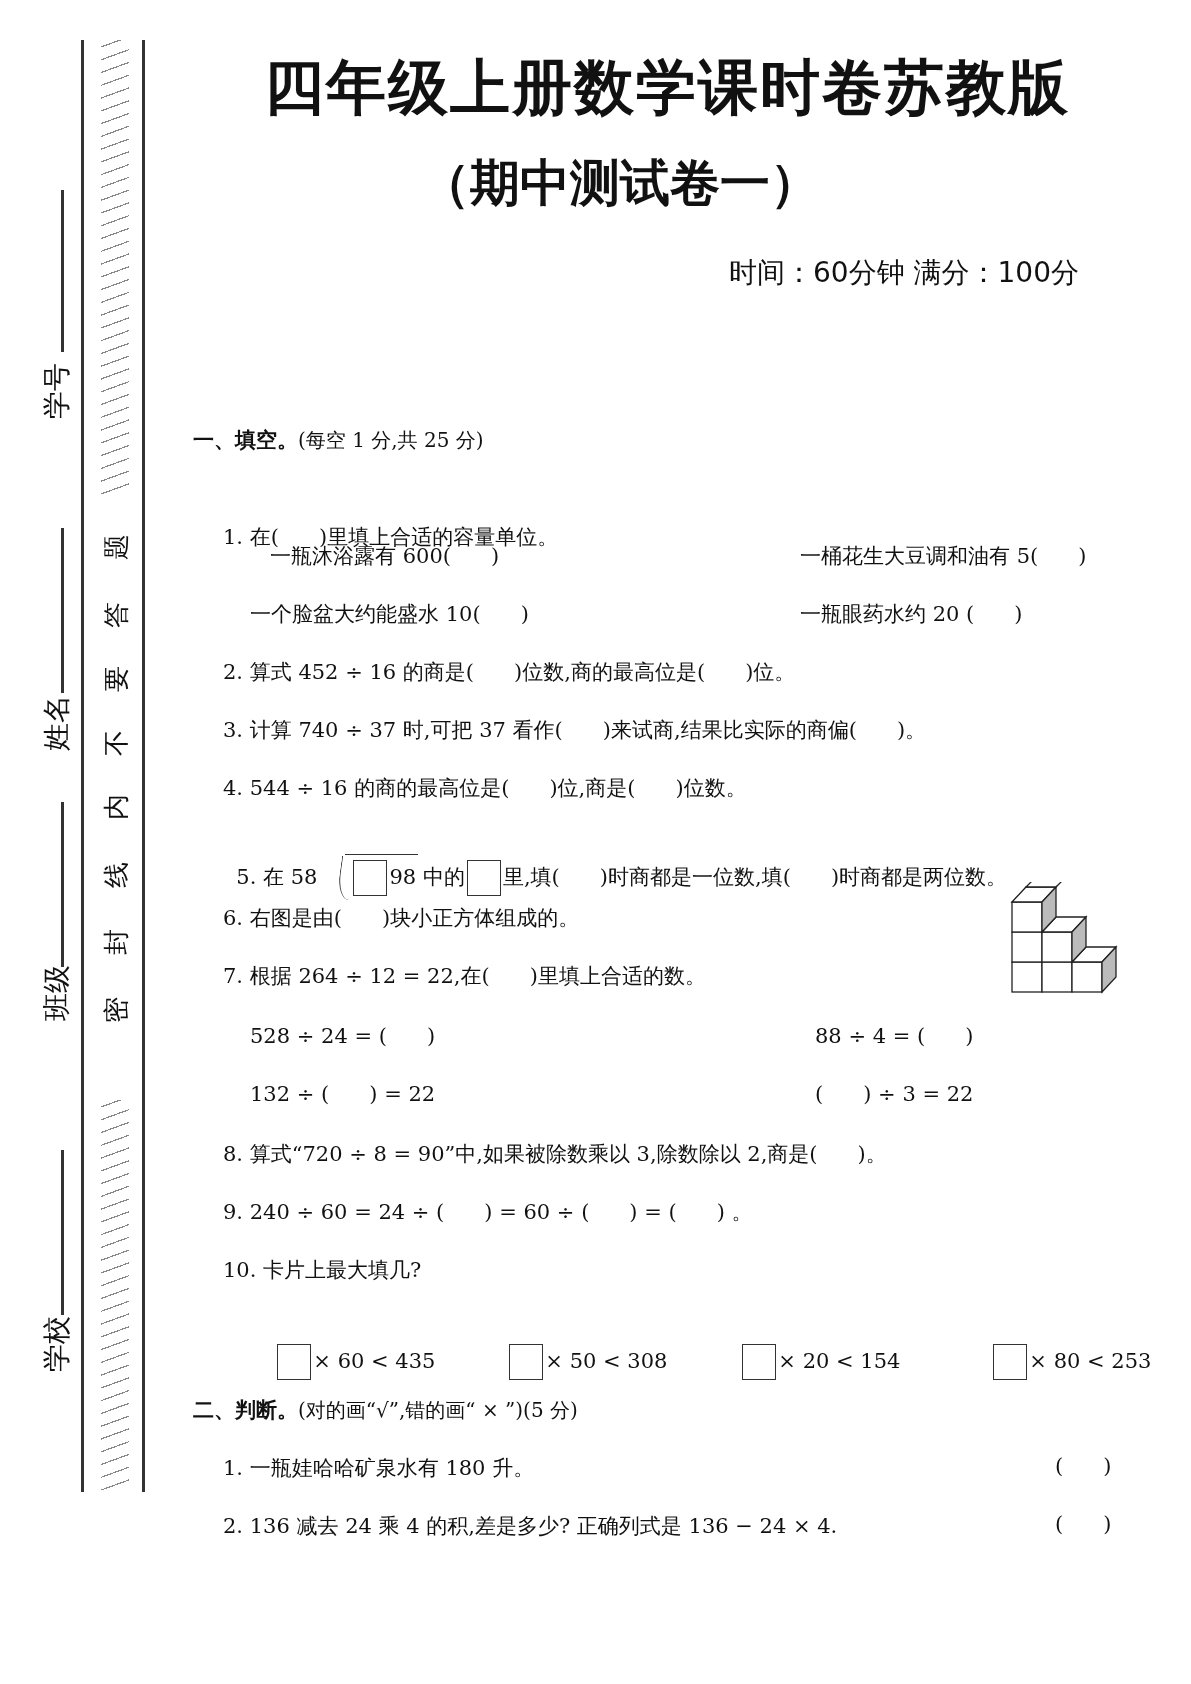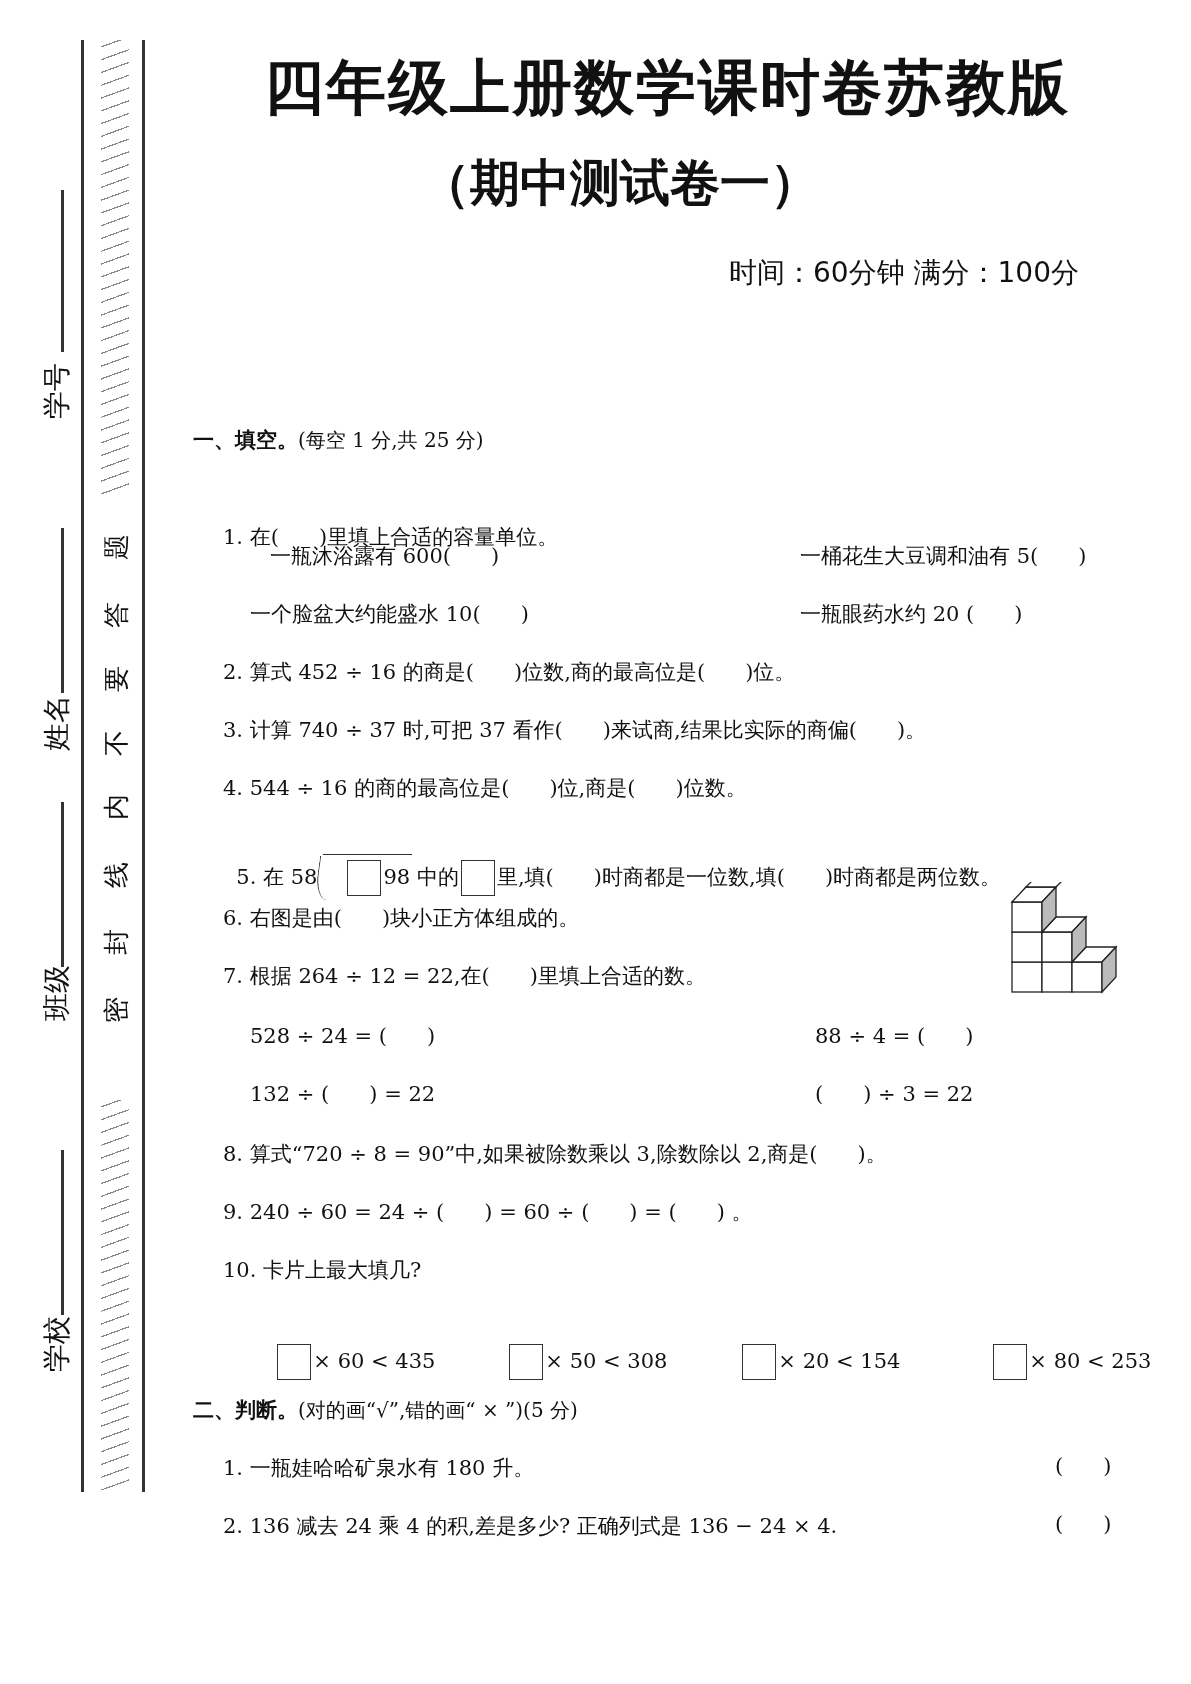--- a/index.html
+++ b/index.html
@@ -29,21 +29,21 @@
     border: 2.5px solid #222; font-family: "DejaVu Sans", sans-serif; }
   table.score td { border: 1px solid #555; height: 52px; text-align: center; font-size: 21px; font-weight: bold;
     width: 103px; letter-spacing: 6px; }
   table.score td.first { width: 106px; }
 
   
   .sec { left: 193px; font-size: 21px; font-family: "DejaVu Sans", sans-serif; font-weight: bold; }
   .sec .note { font-weight: normal; font-family: "DejaVu Serif", serif; font-size: 20px; }
   .q { font-size: 21px; white-space: pre; }
   .box { display: inline-block; width: 32px; height: 34px; border: 1.5px solid #333; vertical-align: middle; margin: 0 2px; }
-  .longdiv { display: inline-block; position: relative; padding-left: 28px; margin-left: 0; }
+  .longdiv { display: inline-block; position: relative; padding-left: 12px; margin-left: 22px; }
   .longdiv:before { content: ""; position: absolute; left: 0; top: -4px; width: 12px; height: 44px;
     border-left: 1.5px solid #333; border-radius: 0 0 0 14px / 0 0 0 30px; transform: skewX(-8deg); }
   .longdiv:after { content: ""; position: absolute; left: 6px; right: -2px; top: -6px; border-top: 1.5px solid #333; }
 
   .cubes { left: 1010px; top: 882px; }
   .paren-r { position: absolute; left: 1055px; font-size: 21px; white-space: pre; }
 </style>
 </head>
 <body>
 

